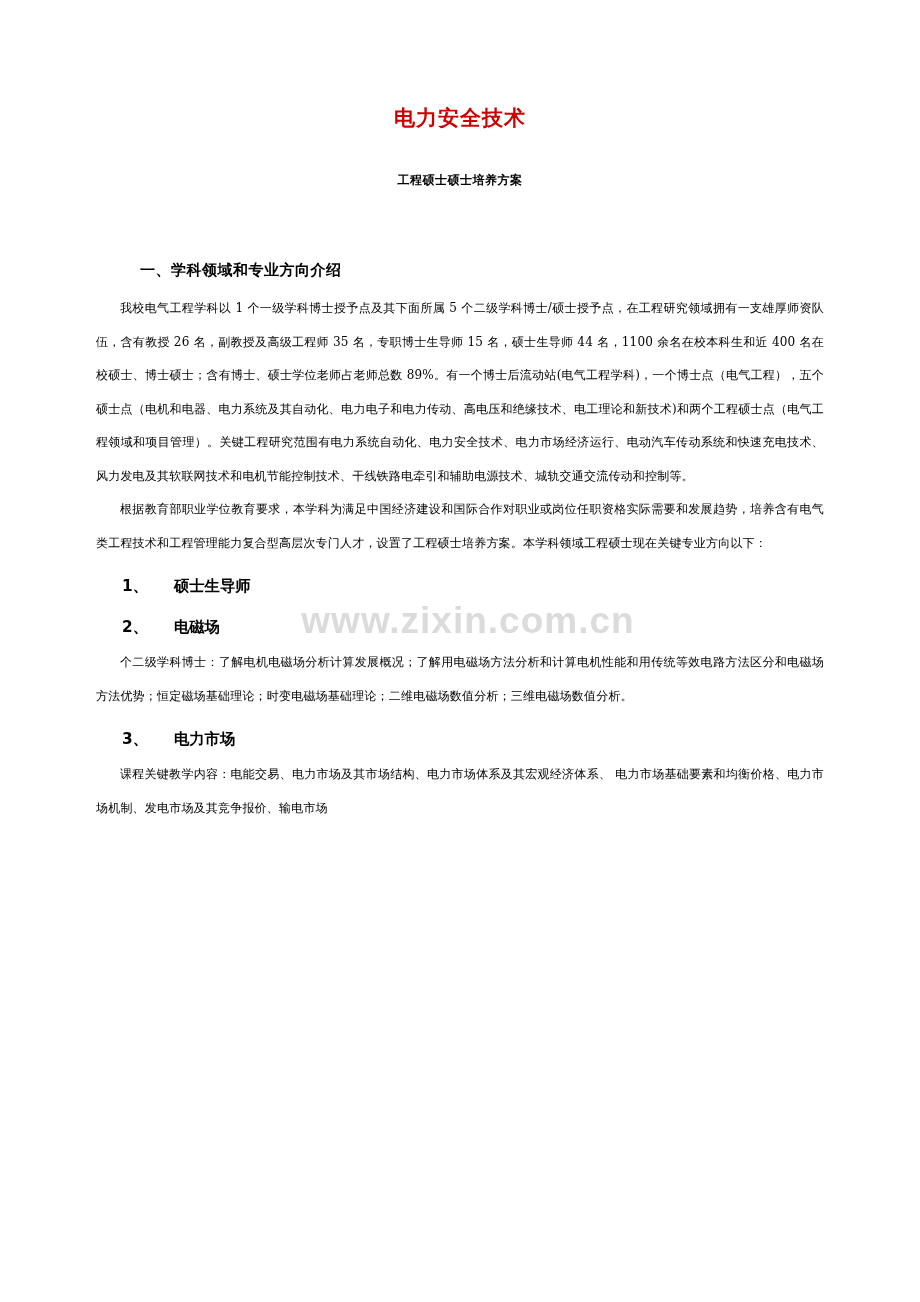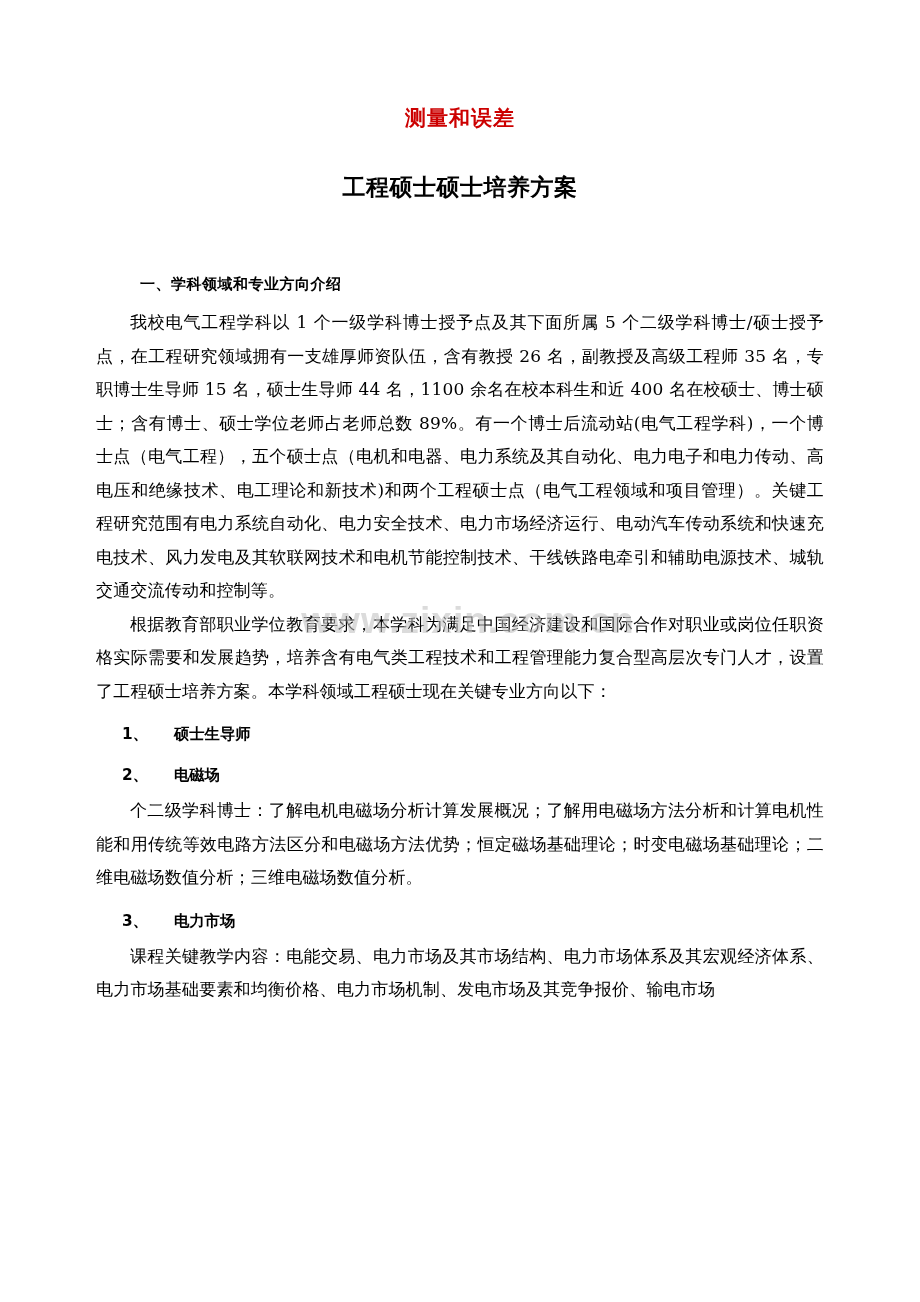--- a/index.html
+++ b/index.html
@@ -50,39 +50,39 @@
     font-family: "DejaVu Sans", "Liberation Sans", sans-serif;
     font-size: 21px;
     font-weight: bold;
     color: #cc0000;
     letter-spacing: 1px;
   }
   .doc-subtitle {
     margin-top: 40px;
     text-align: center;
     font-family: "DejaVu Sans", "Liberation Sans", sans-serif;
-    font-size: 23px;
+    font-size: 12px;
     font-weight: bold;
     color: #000000;
     letter-spacing: 0.5px;
   }
   .section-heading {
     margin-top: 72px;
     margin-bottom: 12px;
     padding-left: 44px;
     font-family: "DejaVu Sans", "Liberation Sans", sans-serif;
     font-size: 15px;
     font-weight: bold;
     color: #000000;
     letter-spacing: 0.5px;
   }
   p.body-para {
     margin: 0;
     text-indent: 2em;
-    font-size: 17px;
+    font-size: 12px;
     line-height: 33.5px;
     text-align: justify;
     text-justify: inter-ideograph;
     letter-spacing: 0.2px;
   }
   .list-item-title {
     margin-top: 11px;
     margin-bottom: 4px;
     font-family: "DejaVu Sans", "Liberation Sans", sans-serif;
     font-size: 15.3px;
@@ -102,21 +102,21 @@
     padding-left: 18px;
   }
 </style>
 </head>
 <body>
 
 <div class="page">
 
   <div class="content">
 
-    <div class="doc-title">测量和误差</div>
+    <div class="doc-title">电力安全技术</div>
 
     <div class="doc-subtitle">工程硕士硕士培养方案</div>
 
     <div class="section-heading">一、学科领域和专业方向介绍</div>
 
     <p class="body-para">我校电气工程学科以 1 个一级学科博士授予点及其下面所属 5 个二级学科博士/硕士授予点，在工程研究领域拥有一支雄厚师资队伍，含有教授 26 名，副教授及高级工程师 35 名，专职博士生导师 15 名，硕士生导师 44 名，1100 余名在校本科生和近 400 名在校硕士、博士硕士；含有博士、硕士学位老师占老师总数 89%。有一个博士后流动站(电气工程学科)，一个博士点（电气工程），五个硕士点（电机和电器、电力系统及其自动化、电力电子和电力传动、高电压和绝缘技术、电工理论和新技术)和两个工程硕士点（电气工程领域和项目管理）。关键工程研究范围有电力系统自动化、电力安全技术、电力市场经济运行、电动汽车传动系统和快速充电技术、风力发电及其软联网技术和电机节能控制技术、干线铁路电牵引和辅助电源技术、城轨交通交流传动和控制等。</p>
 
     <p class="body-para">根据教育部职业学位教育要求，本学科为满足中国经济建设和国际合作对职业或岗位任职资格实际需要和发展趋势，培养含有电气类工程技术和工程管理能力复合型高层次专门人才，设置了工程硕士培养方案。本学科领域工程硕士现在关键专业方向以下：</p>
 
     <div class="list-item-title">

